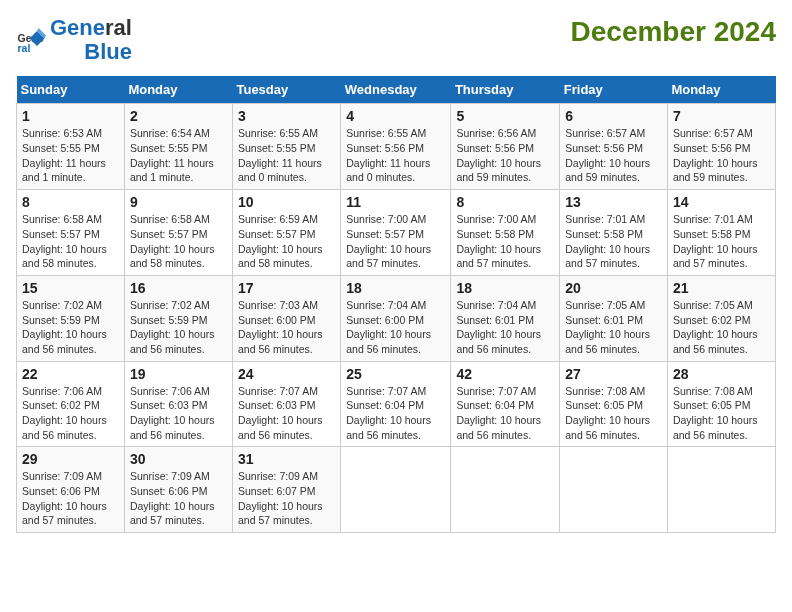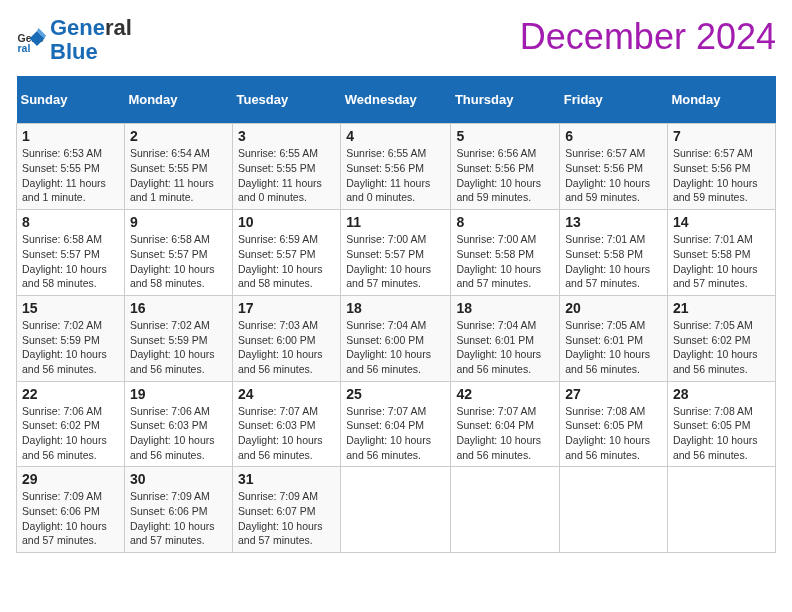--- a/index.html
+++ b/index.html
@@ -18,50 +18,51 @@
     }
     .logo {
       display: flex;
       align-items: center;
     }
     .logo-text {
       font-size: 22px;
       font-weight: bold;
       color: #333;
       line-height: 1.1;
+      text-align: right;
     }
     .logo-text span {
       color: #1a6bb5;
     }
     .logo-icon {
       width: 30px;
       height: 30px;
       margin-right: 4px;
     }
     .title-block {
       text-align: right;
     }
     .month-title {
-      font-size: 36px;
-      font-weight: normal;
-      color: #a21caf;
+      font-size: 28px;
+      font-weight: bold;
+      color: #4d7c0f;
     }
     .location {
       font-size: 15px;
       color: #555;
     }
     table {
       width: 100%;
       border-collapse: collapse;
       font-size: 11px;
     }
     thead tr th {
       background-color: #1a6bb5;
       color: #fff;
-      padding: 16px 4px;
+      padding: 6px 4px;
       text-align: left;
       font-size: 13px;
       font-weight: bold;
     }
     tbody tr td {
       border: 1px solid #ccc;
       padding: 4px 5px;
       vertical-align: top;
       width: 113px;
       min-height: 70px;

